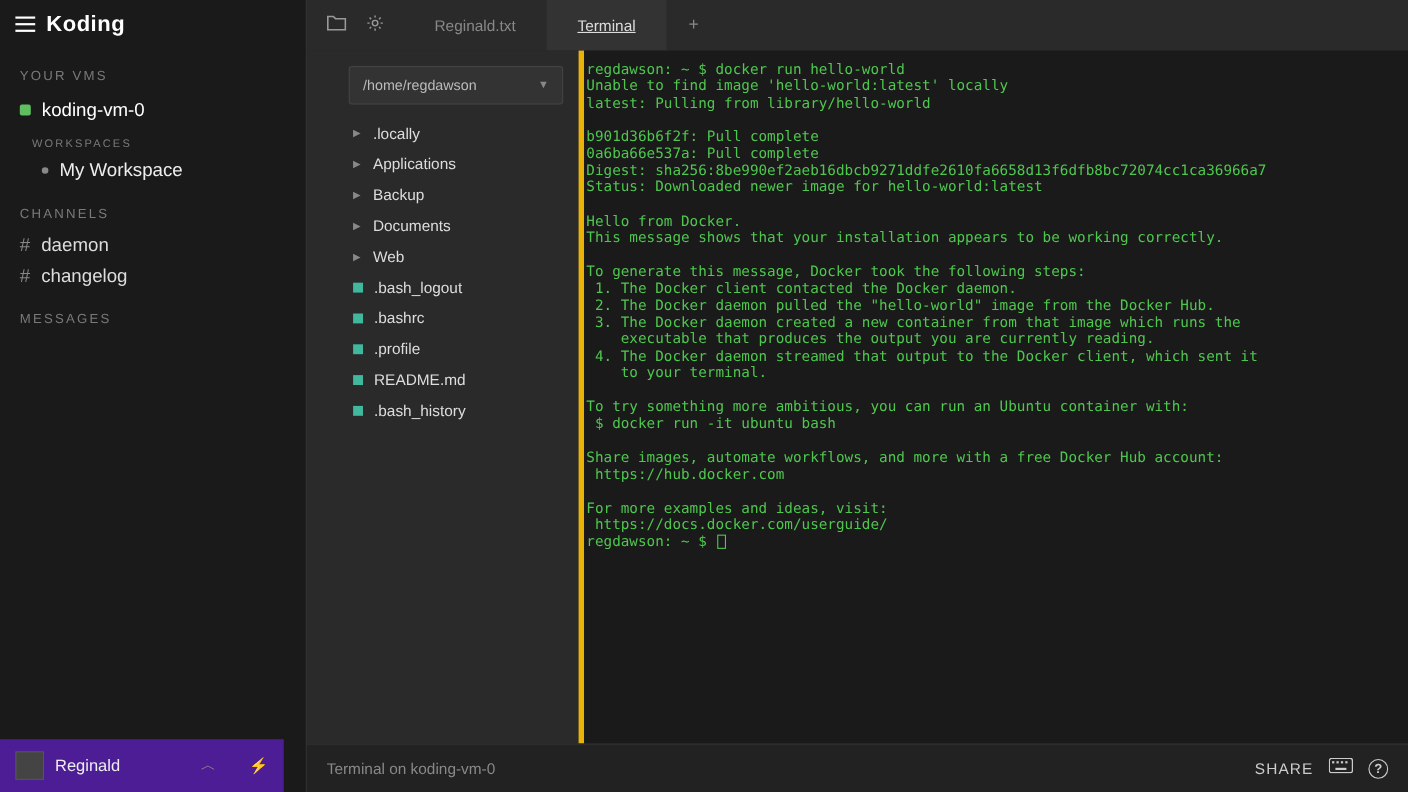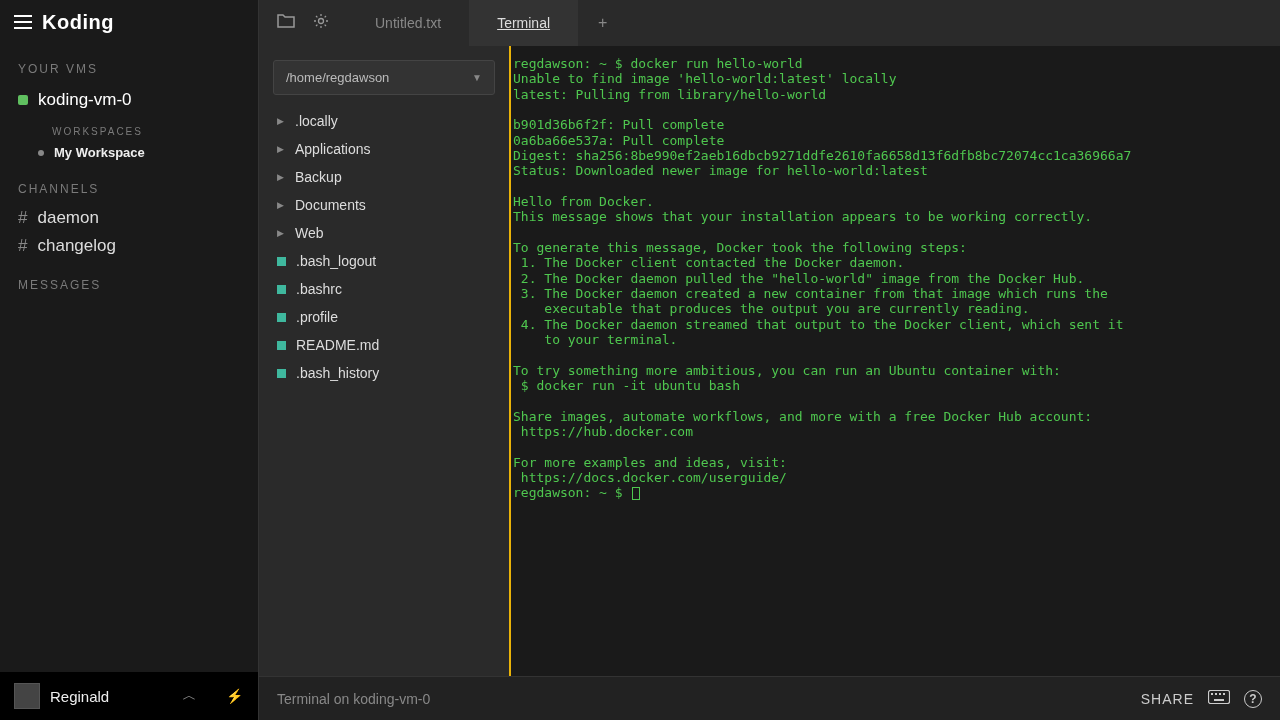--- a/index.html
+++ b/index.html
@@ -10,20 +10,21 @@
   width: 1280px;
   height: 720px;
   overflow: hidden;
   display: flex;
   flex-direction: column;
 }
 .app {
   display: flex;
   flex: 1;
   min-height: 0;
+  gap: 20px;
 }
 .sidebar {
   width: 258px;
   background: #1a1a1a;
   display: flex;
   flex-direction: column;
 }
 .brand {
   height: 44px;
   display: flex;
@@ -70,59 +71,59 @@
 }
 .vm-name {
   color: #fff;
   font-size: 17px;
   font-weight: 500;
 }
 .workspaces-label {
   color: #7a7a7a;
   font-size: 10px;
   letter-spacing: 2px;
-  padding: 10px 18px 4px 52px;
+  padding: 10px 18px 4px 29px;
 }
 .workspace-item {
   display: flex;
   align-items: center;
   padding: 4px 18px 4px 38px;
   gap: 10px;
   cursor: pointer;
 }
 .workspace-bullet {
   width: 6px;
   height: 6px;
   border-radius: 50%;
   background: #888;
 }
 .workspace-name {
   color: #eee;
-  font-size: 13px;
-  font-weight: 700;
+  font-size: 17px;
+  font-weight: 400;
 }
 .channel-item {
   display: flex;
   align-items: center;
   padding: 4px 18px;
   gap: 10px;
   cursor: pointer;
 }
 .hash {
   color: #888;
   font-size: 17px;
 }
 .channel-name {
   color: #ddd;
   font-size: 17px;
 }
 .sidebar-spacer { flex: 1; }
 .user-bar {
   height: 48px;
-  background: #000000;
+  background: #4c1d95;
   display: flex;
   align-items: center;
   padding: 0 14px;
   gap: 10px;
 }
 .avatar {
   width: 26px;
   height: 26px;
   background: #444;
   border: 1px solid #555;
@@ -187,23 +188,24 @@
   cursor: pointer;
 }
 .workspace {
   flex: 1;
   display: flex;
   min-height: 0;
 }
 .filepanel {
   width: 252px;
   background: #2a2a2a;
-  border-right: 2px solid #eab308;
+  border-right: 5px solid #eab308;
   display: flex;
   flex-direction: column;
+  padding-left: 24px;
 }
 .path-select {
   margin: 14px 14px 10px;
   background: #333;
   border: 1px solid #444;
   border-radius: 3px;
   padding: 9px 12px;
   display: flex;
   align-items: center;
   justify-content: space-between;
@@ -353,21 +355,21 @@
             </svg>
         </span>
         <span class="icon-btn">
           <svg width="16" height="16" viewBox="0 0 16 16">
               <circle cx="8" cy="8" r="2.5" fill="none" stroke="#999" stroke-width="1.3"></circle>
               <path d="M8 1v2M8 13v2M1 8h2M13 8h2M3 3l1.4 1.4M11.6 11.6L13 13M13 3l-1.4 1.4M4.4 11.6L3 13" stroke="#999" stroke-width="1.3"></path>
             </svg>
         </span>
       </div>
       <div class="tab">
-        <span>Untitled.txt</span>
+        <span>Reginald.txt</span>
       </div>
       <div class="tab active">
         <span>Terminal</span>
       </div>
       <div class="tab-plus">+</div>
     </div>
 
     <div class="workspace">
       <div class="filepanel">
         <div class="path-select">

